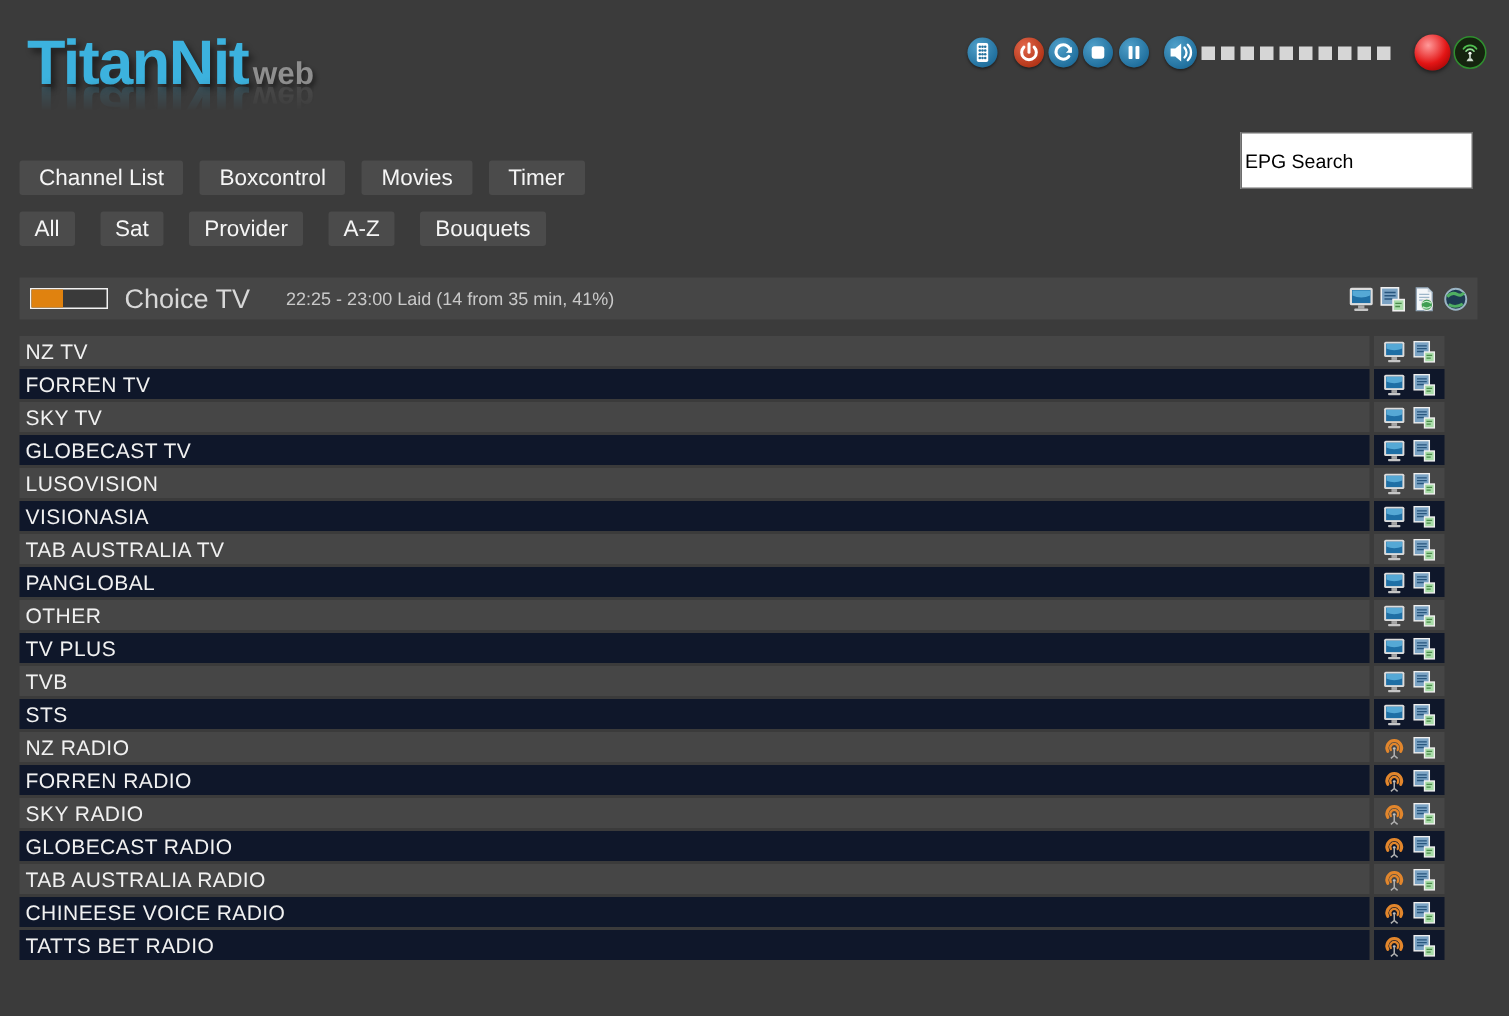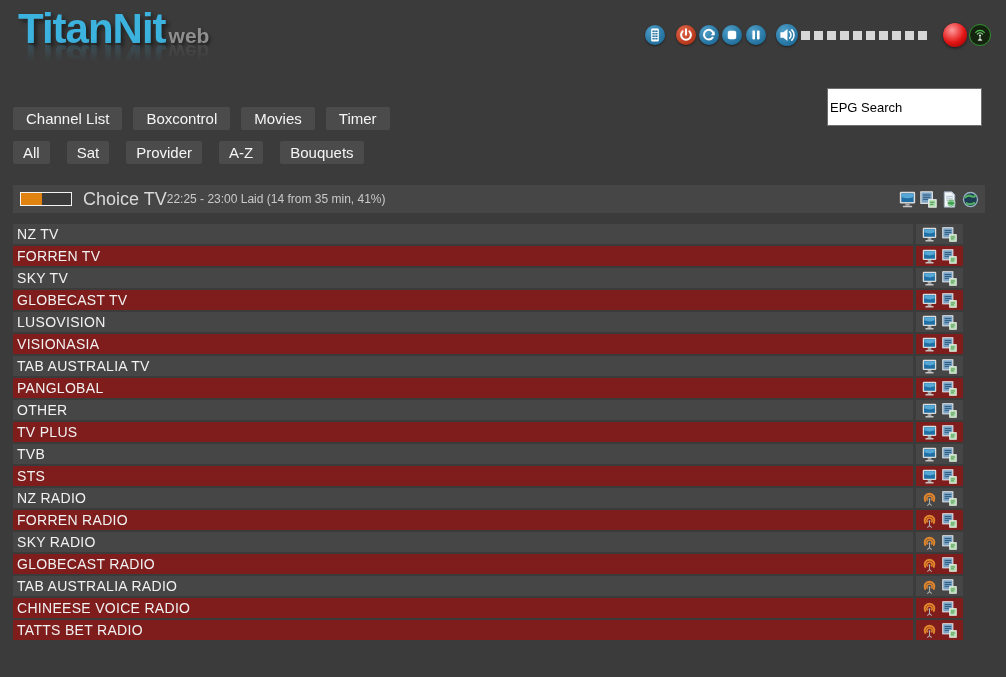--- a/index.html
+++ b/index.html
@@ -4,21 +4,21 @@
 <style>
   html,body{margin:0;padding:0;}
   body{
     width:1006px;height:677px;
     background:#3b3b3b;
     font-family:"Liberation Sans","DejaVu Sans",sans-serif;
     position:relative;overflow:hidden;
     -webkit-user-select:none;
   }
   
-  .logo{position:absolute;left:18px;top:8px;line-height:1;}
+  .logo{position:absolute;left:18px;top:21px;line-height:1;}
   .logo-main{
     font-size:42px;font-weight:700;letter-spacing:-1px;
     color:#3cb2de;text-shadow:3px 3px 4px rgba(0,0,0,0.45);
   }
   .logo-sub{
     font-size:21px;font-weight:700;color:#8f8f8f;margin-left:3px;
     text-shadow:2px 2px 3px rgba(0,0,0,0.4);
   }
   .logo-reflect{
     transform:scaleY(-1);
@@ -67,29 +67,29 @@
   .now-bar{
     position:absolute;left:13px;top:185px;width:972px;height:28px;
     background:#464646;display:flex;align-items:center;
   }
   .progress{
     width:50px;height:12px;border:1px solid #f2f2f2;background:#3a3a3a;
     margin-left:7px;flex:none;
   }
   .progress-fill{height:100%;background:#e0820f;}
   .now-channel{font-size:18px;color:#d8d8d8;margin-left:11px;white-space:nowrap;text-align:center;}
-  .now-epg{font-size:12px;color:#c9c9c9;margin-left:0;white-space:nowrap;}
+  .now-epg{font-size:12px;color:#c9c9c9;margin-left:24px;white-space:nowrap;}
   .now-actions{margin-left:auto;margin-right:6px;display:flex;align-items:center;gap:4px;}
   .now-actions svg{display:block;}
   
   .channel-list{position:absolute;left:13px;top:224px;width:993px;}
   .channel-row{display:flex;height:20px;margin-bottom:2px;}
   .row-bar{width:900px;flex:none;overflow:hidden;}
   .row-dark{background:#464646;}
-  .row-light{background:#7f1d1d;}
+  .row-light{background:#0f172a;}
   .row-name{
     font-size:14px;line-height:20px;color:#f1f1f1;
     padding-left:4px;letter-spacing:0.3px;white-space:nowrap;
   }
   .row-icons{
     width:47px;flex:none;margin-left:3px;
     display:flex;align-items:center;justify-content:center;gap:5px;
   }
   .row-icons svg{display:block;}
 </style>

